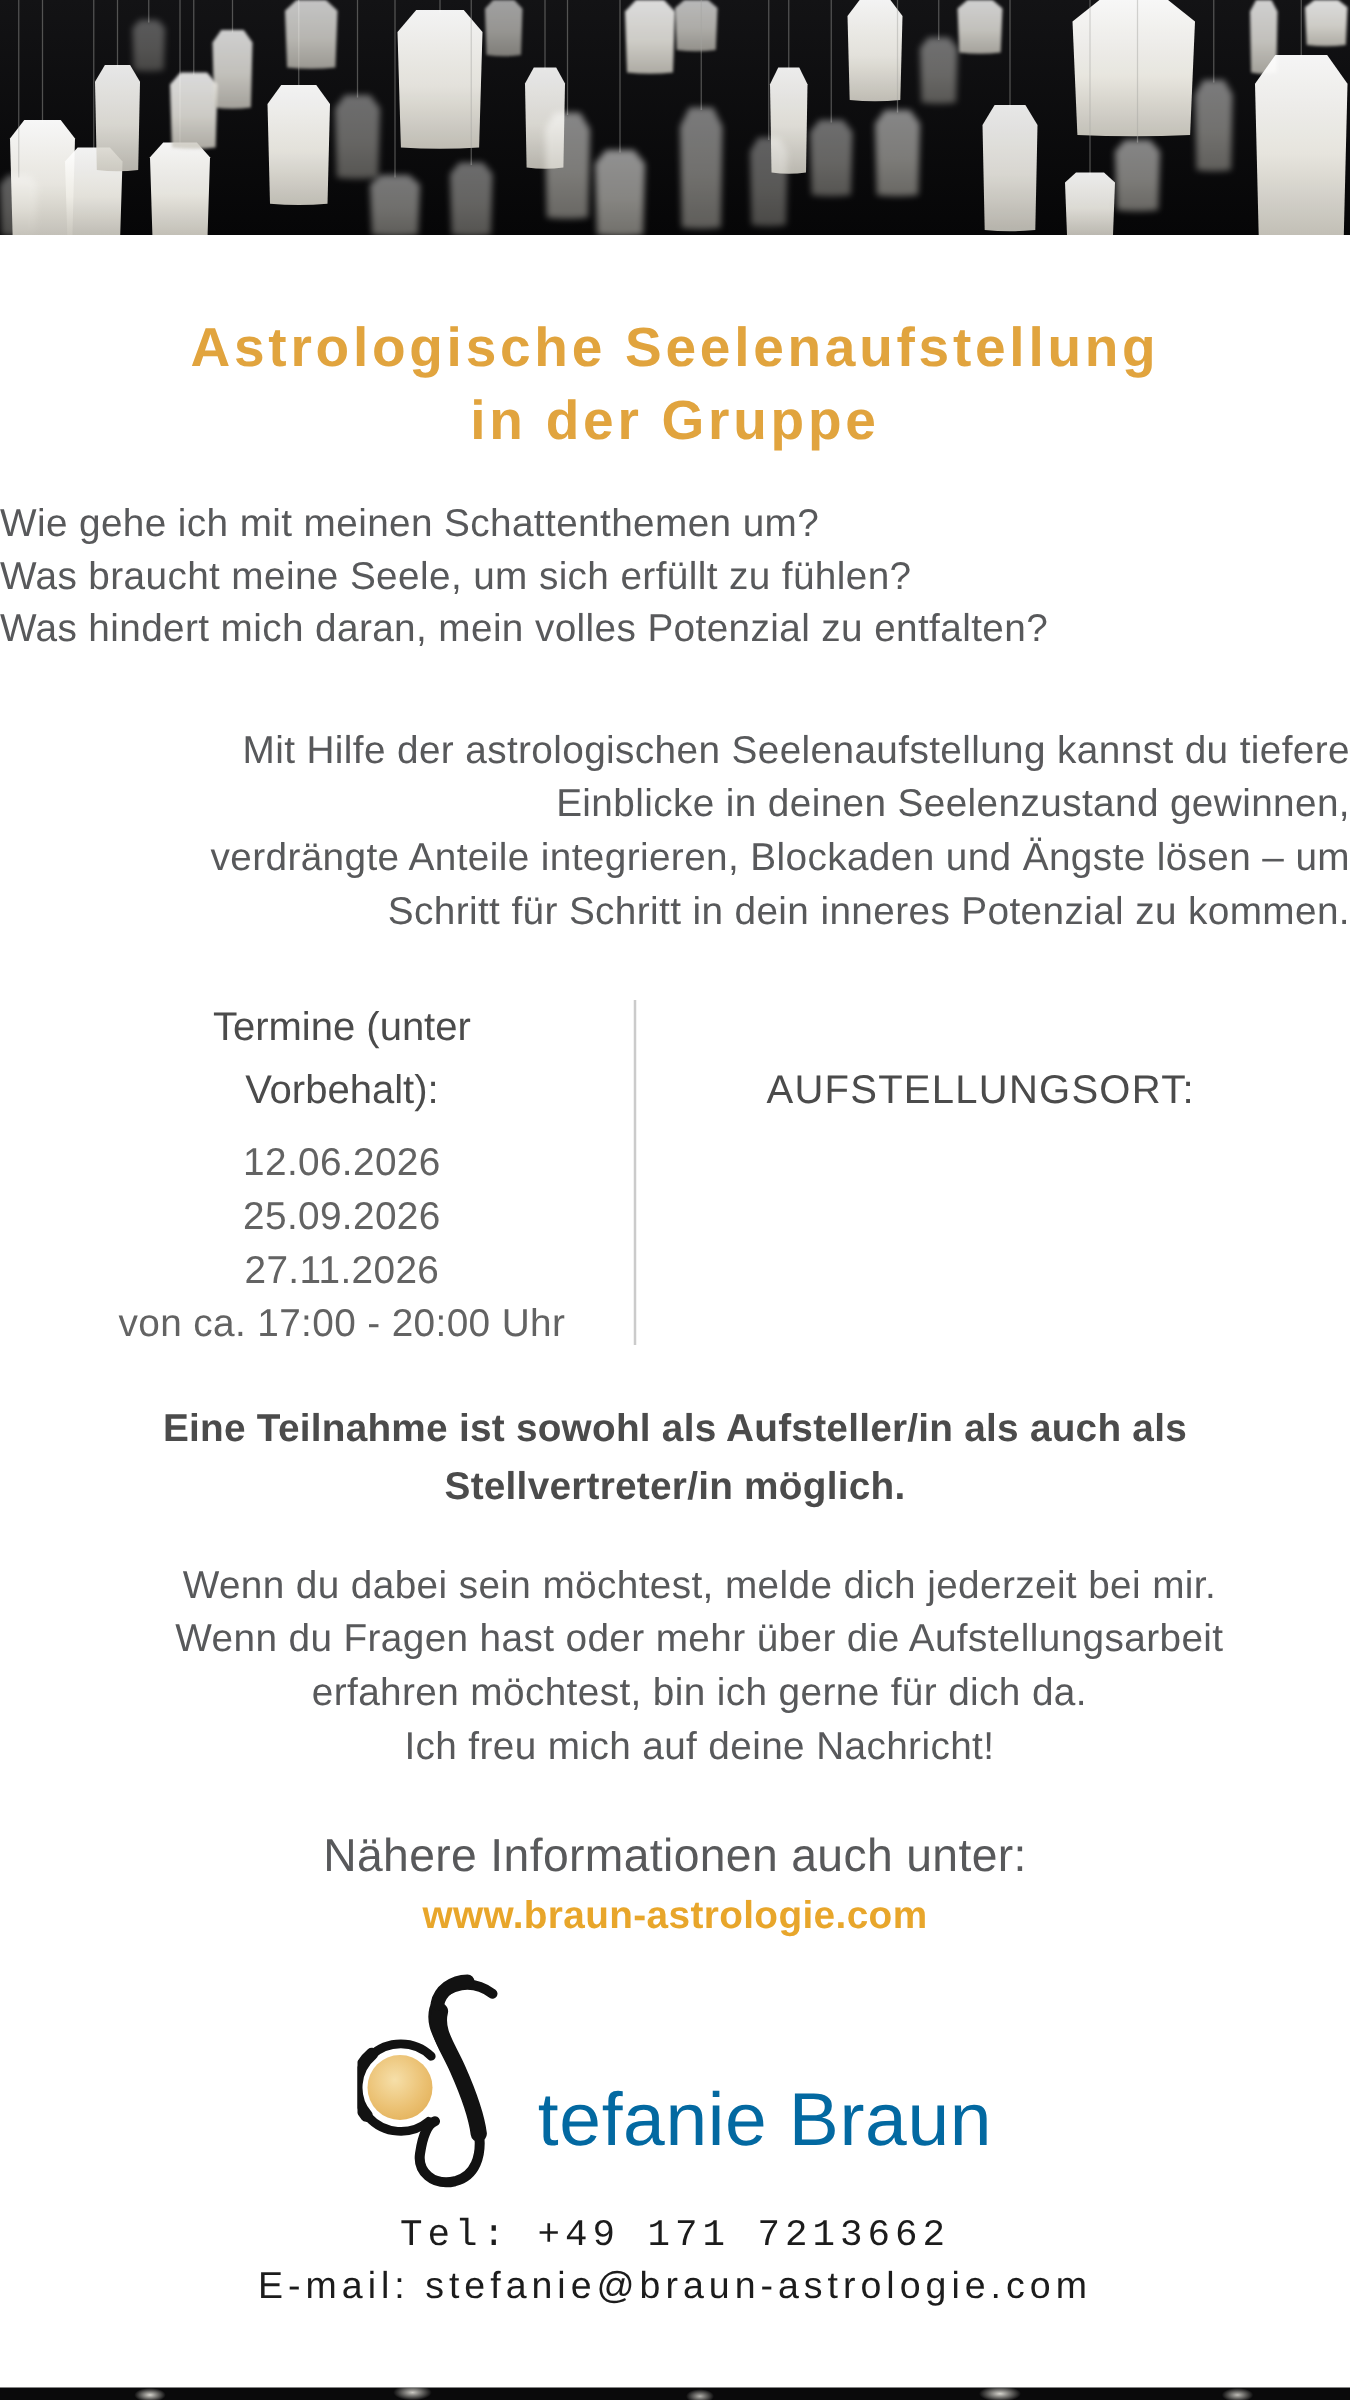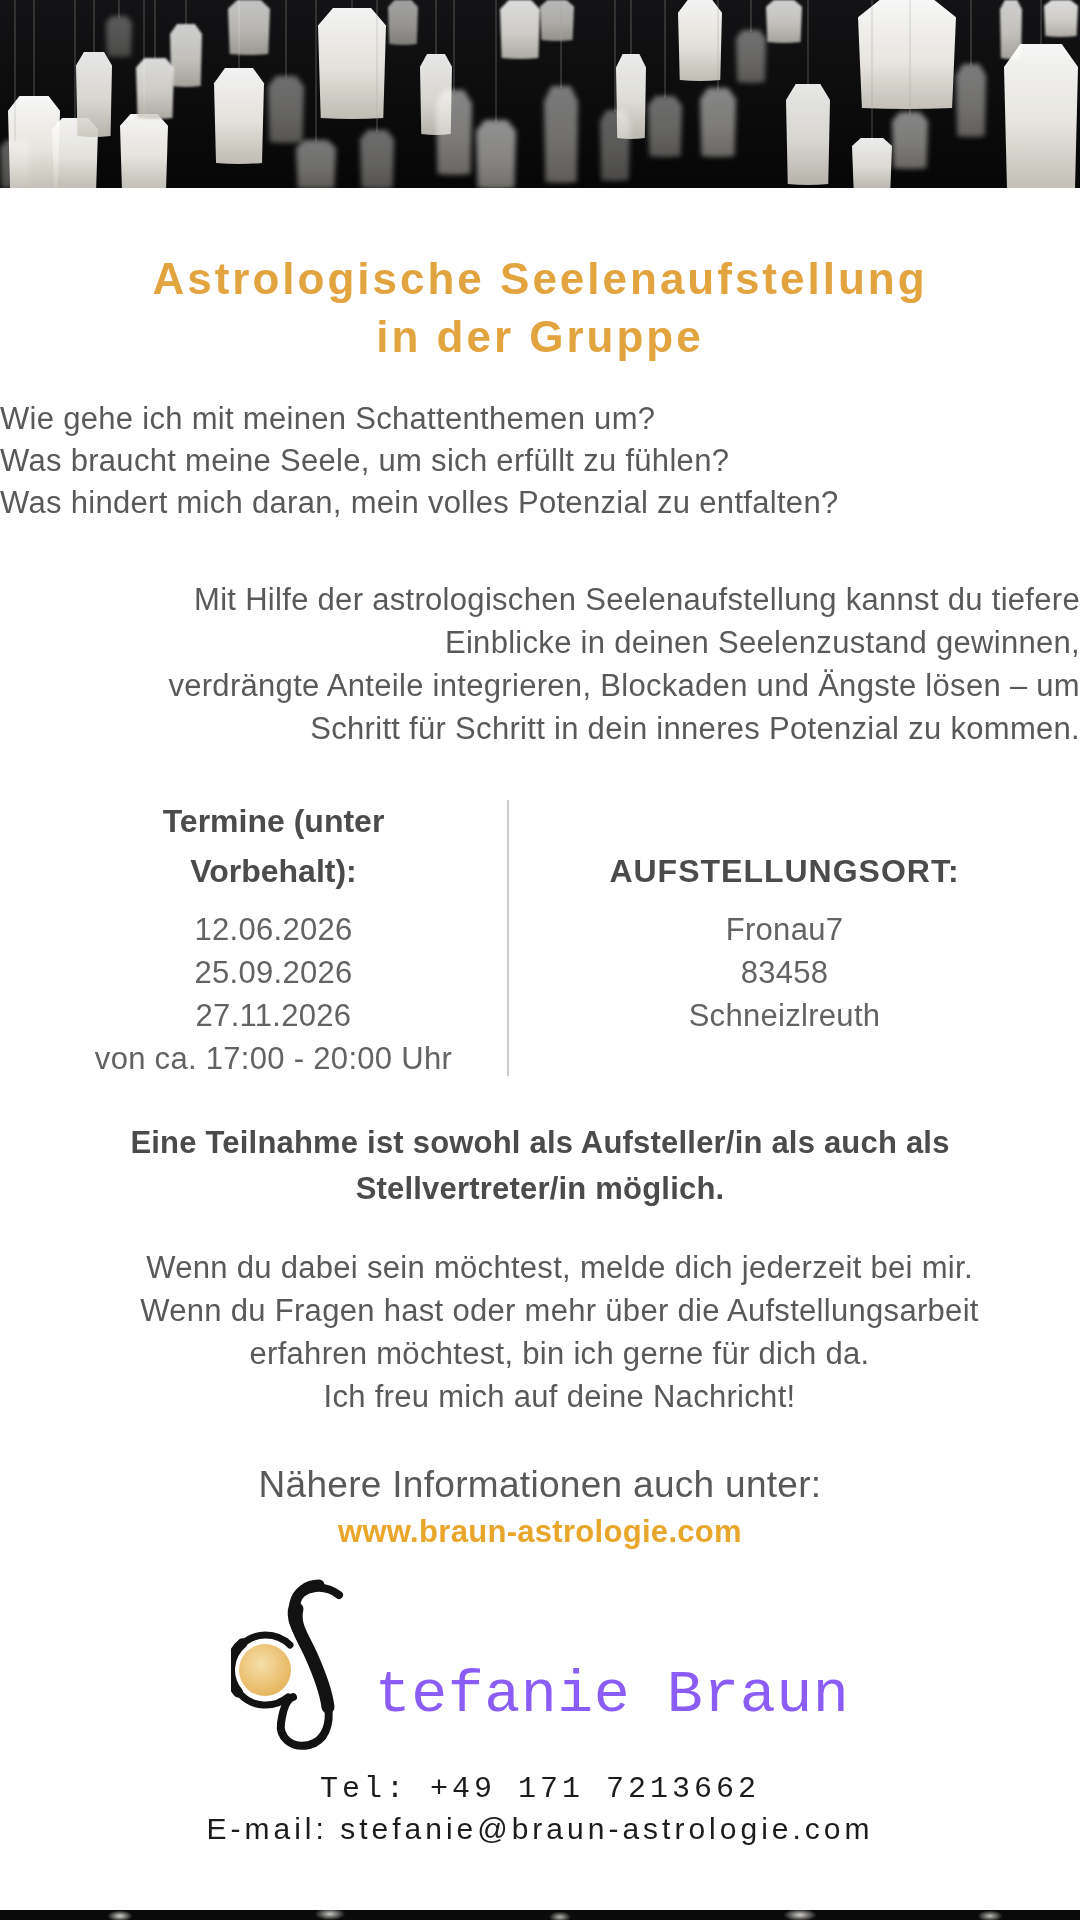--- a/index.html
+++ b/index.html
@@ -30,21 +30,21 @@
 
   
   .columns{
     margin-top:46px;display:flex;align-items:stretch;
     padding-left:40px;padding-right:20px;
   }
   .col-left{width:467px;text-align:center;}
   .col-divider{width:2px;background:#cbcbcb;margin:4px 0;}
   .col-right{flex:1;text-align:center;}
   .col-heading{
-    color:#4B4B4B;font-weight:700;font-size:32px;line-height:50px;
+    color:#4B4B4B;font-weight:400;font-size:32px;line-height:50px;
   }
   .col-right .col-heading{padding-top:50px;letter-spacing:1px;}
   .col-lines{
     margin-top:12px;color:#636363;font-size:31px;line-height:43px;letter-spacing:.3px;
   }
 
   
   .participation{
     margin-top:40px;text-align:center;color:#4B4B4B;font-weight:700;
     font-size:31px;line-height:46px;letter-spacing:.2px;
@@ -61,21 +61,21 @@
     display:block;margin-top:4px;text-align:center;color:#E8A62B;font-weight:700;
     font-size:31px;line-height:44px;letter-spacing:.3px;text-decoration:none;cursor:pointer;
   }
 
   
   .logo-row{
     margin-top:24px;height:182px;display:flex;justify-content:center;align-items:center;
   }
   .logo-mark{width:150px;height:180px;flex:0 0 auto;}
   .logo-wordmark{
-    font-family:Liberation Mono, monospace;color:#8b5cf6;
+    font-family:Liberation Sans, sans-serif;color:#0369a1;
     font-size:60px;letter-spacing:.5px;margin-left:-6px;padding-top:52px;
   }
 
   
   .contact-phone{
     margin-top:10px;text-align:center;color:#1C1C1C;
     font-size:30px;line-height:38px;letter-spacing:4px;font-family:Liberation Mono, monospace;
   }
   .contact-email{
     text-align:center;color:#1C1C1C;
@@ -203,23 +203,20 @@
     <div class="col-heading pre">Termine (unter
 Vorbehalt):</div>
     <div class="col-lines pre">12.06.2026
 25.09.2026
 27.11.2026
 von ca. 17:00 - 20:00 Uhr</div>
   </div>
   <div class="col-divider"></div>
   <div class="col-right">
     <div class="col-heading">AUFSTELLUNGSORT:</div>
-    <div class="col-lines pre">Fronau7
-83458
-Schneizlreuth</div>
   </div>
 </div>
 
 <div class="participation pre">Eine Teilnahme ist sowohl als Aufsteller/in als auch als
 Stellvertreter/in möglich.</div>
 
 <div class="para2 pre">Wenn du dabei sein möchtest, melde dich jederzeit bei mir.
 Wenn du Fragen hast oder mehr über die Aufstellungsarbeit
 erfahren möchtest, bin ich gerne für dich da.
 Ich freu mich auf deine Nachricht!</div>

